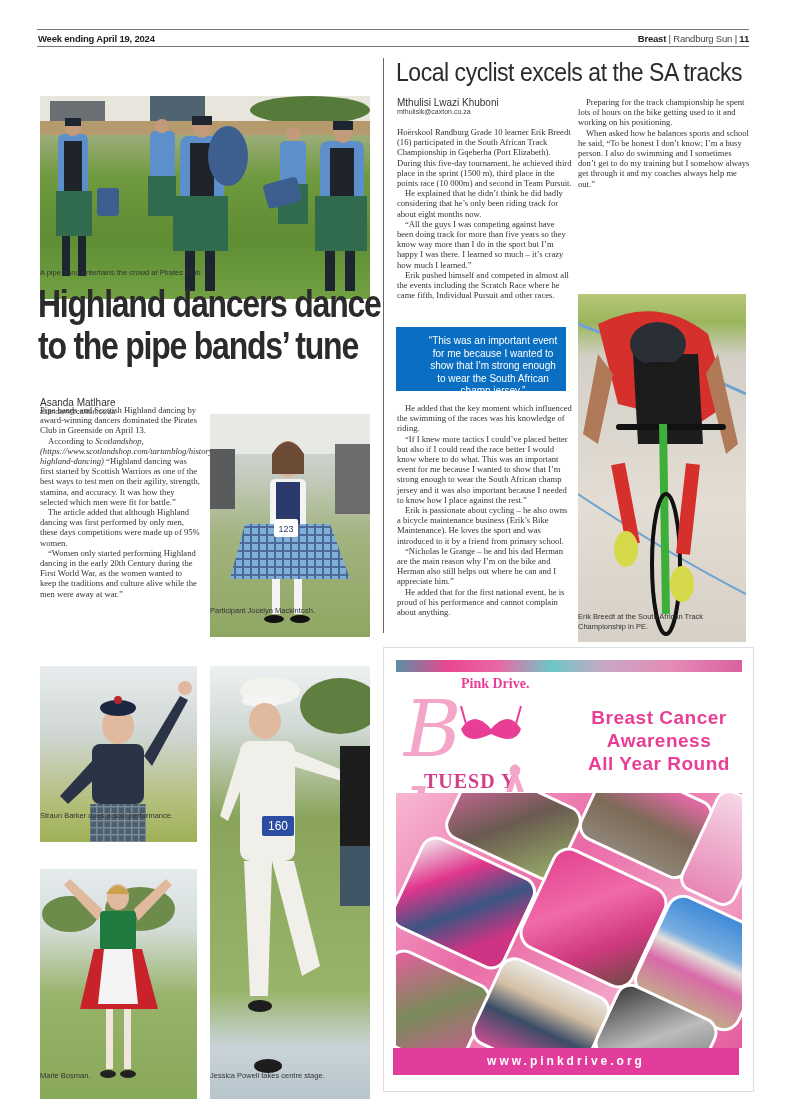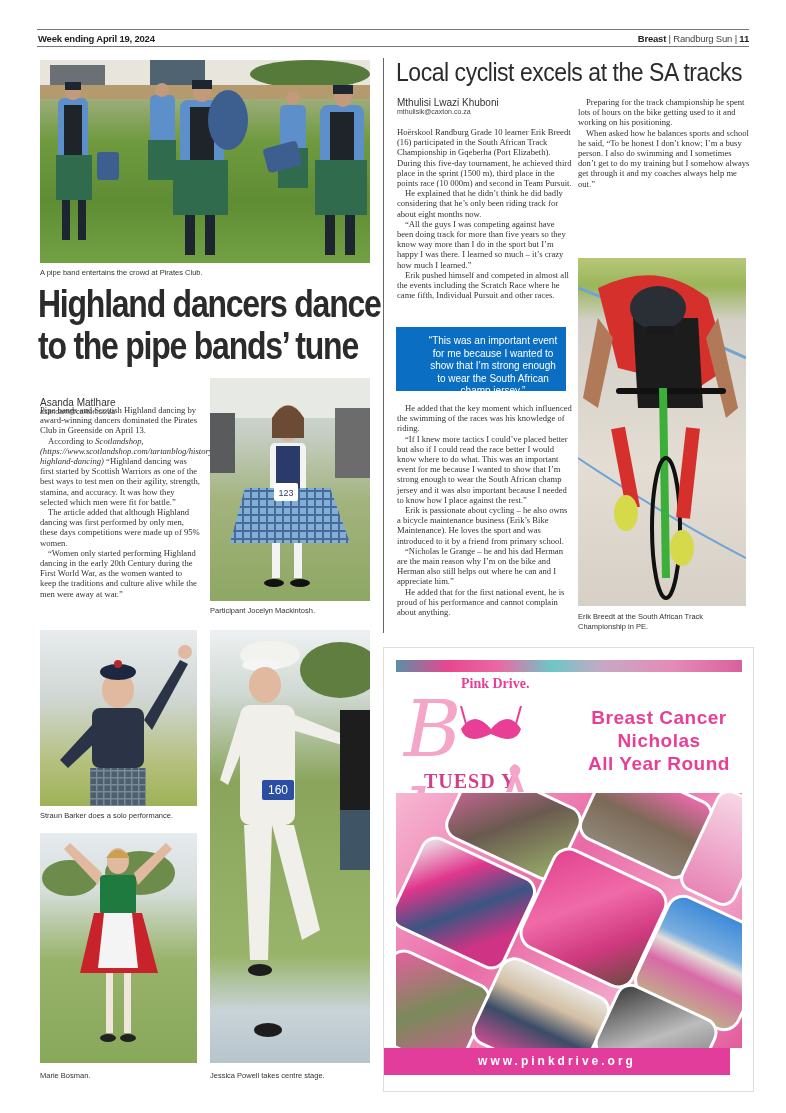--- a/index.html
+++ b/index.html
@@ -2,21 +2,21 @@
 <html><head>
 <meta charset="utf-8">
 <style>
   * { box-sizing: border-box; margin: 0; padding: 0; }
   body { width: 786px; height: 1113px; background: #fff; position: relative; overflow: hidden; font-family: "Liberation Serif", serif; color: #222; }
   .abs { position: absolute; }
   .rule { position: absolute; background: #555; height: 1px; }
   .folio { position: absolute; font-family: "Liberation Sans", sans-serif; font-size: 9.5px; font-weight: bold; color: #222; letter-spacing: -0.2px; }
   .folio .light { font-weight: normal; color: #444; }
   .vrule { position: absolute; width: 1px; background: #666; }
-  .photo { position: absolute; overflow: hidden; }
+  .photo { position: absolute; overflow: hidden; margin-top: 36px; }
   .caption { position: absolute; font-family: "Liberation Sans", sans-serif; font-size: 7.5px; color: #333; line-height: 10px; }
   .headline { position: absolute; font-family: "Liberation Sans", sans-serif; font-weight: bold; color: #2b2b2b; letter-spacing: -1.5px; transform-origin: left top; }
   .byline-name { font-family: "Liberation Sans", sans-serif; font-size: 10px; color: #333; }
   .byline-email { font-family: "Liberation Sans", sans-serif; font-size: 7px; color: #444; }
   .body-text { font-size: 8.6px; line-height: 10.2px; color: #333; text-align: left; }
   .body-text p { text-indent: 8px; }
   .body-text p.first { text-indent: 0; }
   .body-text i { font-style: italic; }
   .pullquote { position: absolute; background: #0a6fc2; color: #fff; font-family: "Liberation Sans", sans-serif; font-size: 10px; line-height: 12.5px; text-align: center; padding: 8px 6px; }
 </style>
@@ -252,30 +252,30 @@
       <path d="M5 25 Q18 5 35 25 Q52 5 65 25 Q60 42 35 30 Q10 42 5 25 Z" fill="#e83e96"></path>
     </svg>
     <div class="abs" style="left:28px; top:96px; font-family:'Liberation Serif',serif; font-weight:bold; font-size:20px; color:#d43d8a; letter-spacing:1px;">TUESD Y</div>
     <svg class="abs" style="left:108px; top:88px;" width="22" height="32" viewBox="0 0 22 32">
       <path d="M11 2 Q2 6 8 14 L2 30 L8 30 L11 20 L14 30 L20 30 L14 14 Q20 6 11 2 Z" fill="#f4a6c8"></path>
     </svg>
   </div>
 
   <div class="abs" style="left:200px; top:58px; width:150px; text-align:center; font-family:'Liberation Sans',sans-serif; font-weight:bold; font-size:19px; line-height:23px; color:#e83e96; letter-spacing:0.5px;">
     <div>Breast Cancer</div>
-    <div>Nicholas</div>
+    <div>Awareness</div>
     <div>All Year Round</div>
   </div>
 
   <div class="abs" style="left:12px; top:145px; width:346px; height:255px; background:linear-gradient(135deg,#f7b7d2 0%,#e96aa6 40%,#f3a4c8 70%,#e35b9c 100%); overflow:hidden;">
     <div class="abs" style="left:55px; top:-10px; width:125px; height:80px; border:3px solid #fff; border-radius:16px; background:linear-gradient(135deg,#e06aa7,#6a5a50 50%,#9ab06a); transform:rotate(25deg);"></div>
     <div class="abs" style="left:190px; top:-15px; width:120px; height:85px; border:3px solid #fff; border-radius:16px; background:linear-gradient(180deg,#e56aa6,#7d6a58 50%,#8f8576); transform:rotate(25deg);"></div>
     <div class="abs" style="left:300px; top:0px; width:60px; height:110px; border:3px solid #fff; border-radius:14px; background:linear-gradient(180deg,#f6d6e6,#e886b6); transform:rotate(25deg);"></div>
     <div class="abs" style="left:5px; top:60px; width:125px; height:100px; border:3px solid #fff; border-radius:16px; background:linear-gradient(135deg,#f0f0f0 0%,#e0368c 30%,#3b5583 55%,#cf3384 80%); transform:rotate(25deg);"></div>
     <div class="abs" style="left:135px; top:70px; width:125px; height:110px; border:3px solid #fff; border-radius:18px; background:linear-gradient(135deg,#e2438f 0%,#f06aa8 40%,#d0397f 70%,#6a4a40 100%); transform:rotate(25deg);"></div>
     <div class="abs" style="left:250px; top:115px; width:115px; height:110px; border:3px solid #fff; border-radius:18px; background:linear-gradient(180deg,#3f8bd8 0%,#7aaee0 35%,#e5e0da 45%,#d86aa8 65%,#c3ab8a 100%); transform:rotate(25deg);"></div>
     <div class="abs" style="left:-25px; top:170px; width:110px; height:95px; border:3px solid #fff; border-radius:16px; background:linear-gradient(135deg,#e95ea0,#7a8a5a 50%,#d15a95); transform:rotate(25deg);"></div>
     <div class="abs" style="left:85px; top:180px; width:120px; height:95px; border:3px solid #fff; border-radius:16px; background:linear-gradient(180deg,#e8e6e0,#d3bfa4 30%,#3b4c66 60%,#c34e8f); transform:rotate(25deg);"></div>
     <div class="abs" style="left:205px; top:205px; width:110px; height:80px; border:3px solid #fff; border-radius:16px; background:linear-gradient(135deg,#3a3a3a,#bcbcbc 50%,#6a6a6a); transform:rotate(25deg);"></div>
   </div>
 
-  <div class="abs" style="left:0; top:400px; width:346px; height:27px; background:#e23d9b; color:#fff; font-family:'Liberation Sans',sans-serif; font-weight:bold; font-size:12px; letter-spacing:3px; text-align:center; line-height:27px;">www.pinkdrive.org</div>
+  <div class="abs" style="left:9px; top:400px; width:346px; height:27px; background:#e23d9b; color:#fff; font-family:'Liberation Sans',sans-serif; font-weight:bold; font-size:12px; letter-spacing:3px; text-align:center; line-height:27px;">www.pinkdrive.org</div>
 </div>
 
 </body></html>

